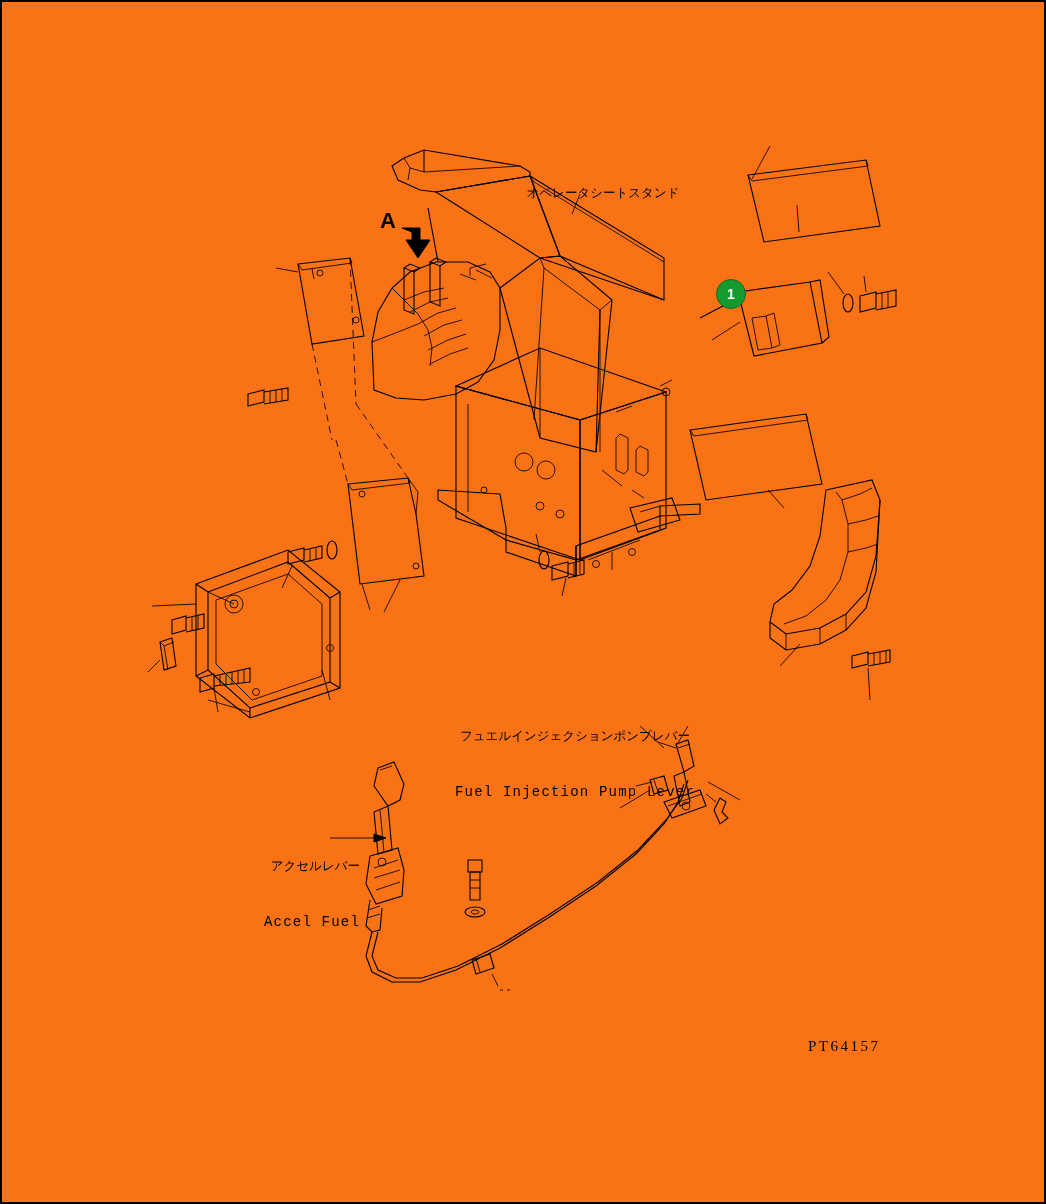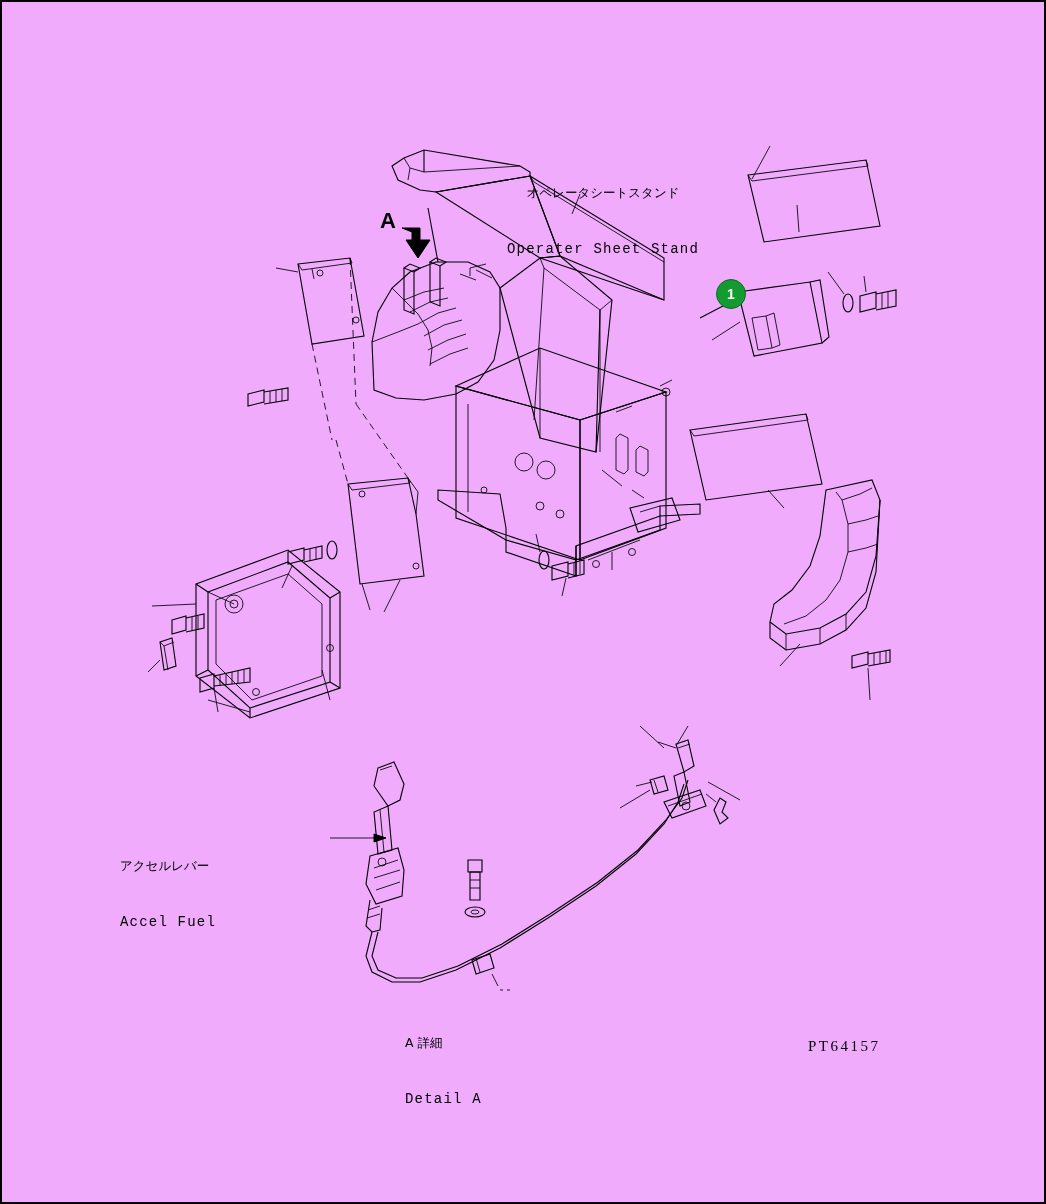--- a/index.html
+++ b/index.html
@@ -7,21 +7,21 @@
     padding: 0;
     background: #ffffff;
   }
   body {
     font-family: "Liberation Mono", monospace;
   }
   #page {
     position: relative;
     width: 1046px;
     height: 1204px;
-    background: #f0abfc;
+    background: #f97316;
     overflow: hidden;
   }
   .border-line {
     position: absolute;
     background: #000000;
   }
   #border-top    { left: 0;  top: 0;    width: 1046px; height: 2px; }
   #border-left   { left: 0;  top: 0;    width: 2px;   height: 1204px; }
   #border-right  { left: 1044px; top: 0; width: 2px;  height: 1204px; }
   #border-bottom { left: 0;  top: 1202px; width: 1046px; height: 2px; }
@@ -42,21 +42,21 @@
   .cap .en {
     display: block;
     font-family: "Liberation Mono", monospace;
     font-size: 14px;
     letter-spacing: 1.2px;
   }
   .cap.center { text-align: center; }
 
   #cap-seat-stand { left: 413px; top: 145px; width: 380px; }
   #cap-fuel-lever { left: 385px; top: 688px; width: 380px; }
-  #cap-accel-lever { left: 120px; top: 818px; width: 240px; text-align: left; }
+  #cap-accel-lever { left: 120px; top: 818px; width: 240px; text-align: right; }
   #cap-detail-a { left: 405px; top: 995px; width: 240px; text-align: left; }
 
   #drawing-number {
     position: absolute;
     left: 808px;
     top: 1038px;
     font-family: Liberation Serif, serif;
     font-size: 15px;
     letter-spacing: 2.5px;
     color: #000000;
@@ -381,33 +381,32 @@
       <path class="ln-thin" d="M688 726 L676 746"></path>
       <path class="ln-thin" d="M658 742 L676 748"></path>
     </g>
 
     <path class="ln-thin" d="M640 726 L664 748"></path>
 
   </svg>
 
   <div class="cap center" id="cap-seat-stand">
     <span class="jp">オペレータシートスタンド</span>
-    <span class="en">Operater Sheet Stand</span>
   </div>
 
+  <div class="cap center" id="cap-fuel-lever">
+    <span class="jp">フュエルインジェクションポンプレバー</span>
+    <span class="en">Fuel Injection Pump Lever</span>
+  </div>
 
   <div class="cap" id="cap-accel-lever">
     <span class="jp">アクセルレバー</span>
     <span class="en">Accel Fuel</span>
   </div>
 
-  <div class="cap" id="cap-detail-a">
-    <span class="jp">A 詳細</span>
-    <span class="en">Detail A</span>
-  </div>
 
   <div id="label-A">A</div>
 
   <div class="callout" id="callout-1">1</div>
 
   <div id="drawing-number">PT64157</div>
 
 </div>
 
 </body></html>

